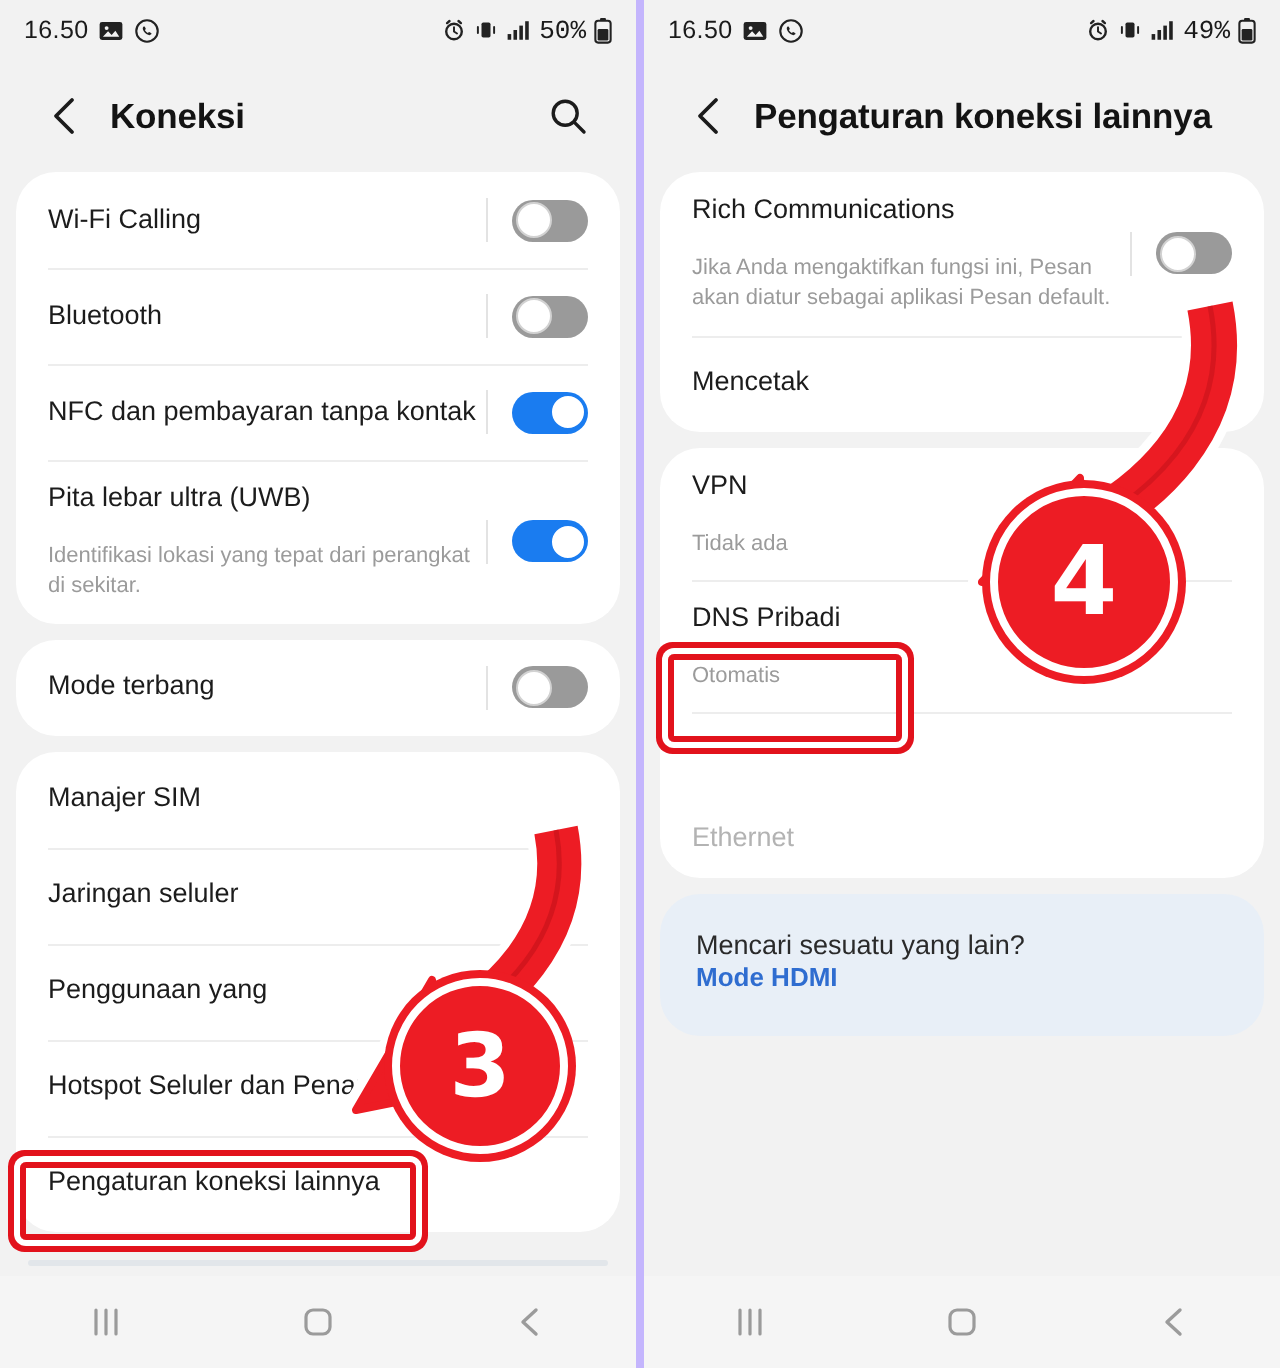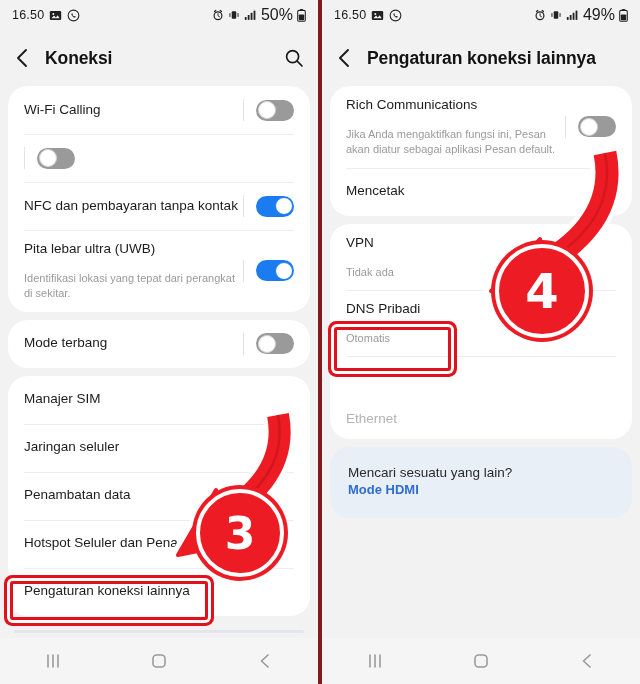--- a/index.html
+++ b/index.html
@@ -2,46 +2,46 @@
 <html><head>
 <meta charset="utf-8">
 <style>
   * { box-sizing: border-box; margin: 0; padding: 0; }
   html, body {
     width: 640px; height: 684px;
     background: #000;
     font-family: "Liberation Sans", sans-serif;
     overflow: hidden;
   }
-  .stage { position: relative; width: 640px; height: 684px; display: flex; background: #7f1d1d; }
+  .stage { position: relative; width: 640px; height: 684px; display: flex; background: #c4b5fd; }
 
   .panel {
     position: relative;
     width: 318px; height: 684px;
     background: #f2f2f2;
     overflow: hidden;
   }
   .panel.right { width: 318px; margin-left: 4px; }
 
   
   .statusbar {
     height: 30px; padding: 0 12px;
     display: flex; align-items: center; justify-content: space-between;
     background: #f2f2f2;
   }
   .sb-left { display: flex; align-items: center; gap: 5px; }
   .sb-time { font-size: 12.5px; color: #1b1b1b; letter-spacing: .2px; }
   .sb-right { display: flex; align-items: center; gap: 4px; }
-  .sb-batt { font-size: 16px; color: #1b1b1b; }
+  .sb-batt { font-size: 13px; color: #1b1b1b; font-family: Liberation Mono, monospace; }
   .ic { display: inline-block; line-height: 0; }
   .ic svg { display: block; }
 
   
   .header {
-    height: 56px; padding: 0 14px;
+    height: 56px; padding: 0 24px;
     display: flex; align-items: center; gap: 14px;
     background: #f2f2f2;
   }
   .hdr-title {
     font-size: 17.5px; font-weight: bold; color: #131313;
     letter-spacing: -.1px; flex: 1;
   }
   .back-icon, .search-icon { cursor: pointer; }
 
   
@@ -204,20 +204,23 @@
         <div class="row">
           <div class="row-text">
             <div class="row-title">Wi-Fi Calling</div>
           </div>
           <div class="sep"></div>
           <div class="toggle">
               <div class="knob"></div>
             </div>
         </div>
         <div class="row">
+          <div class="row-text">
+            <div class="row-title">Bluetooth</div>
+          </div>
           <div class="sep"></div>
           <div class="toggle">
               <div class="knob"></div>
             </div>
         </div>
         <div class="row">
           <div class="row-text">
             <div class="row-title">NFC dan pembayaran tanpa kontak</div>
           </div>
           <div class="sep"></div>
@@ -255,21 +258,21 @@
             <div class="row-title">Manajer SIM</div>
           </div>
         </div>
         <div class="row">
           <div class="row-text">
             <div class="row-title">Jaringan seluler</div>
           </div>
         </div>
         <div class="row">
           <div class="row-text">
-            <div class="row-title">Penambatan data</div>
+            <div class="row-title">Penggunaan yang</div>
           </div>
         </div>
         <div class="row">
           <div class="row-text">
             <div class="row-title">Hotspot Seluler dan Penambatan</div>
           </div>
         </div>
         <div class="row">
           <div class="row-text">
             <div class="row-title">Pengaturan koneksi lainnya</div>

